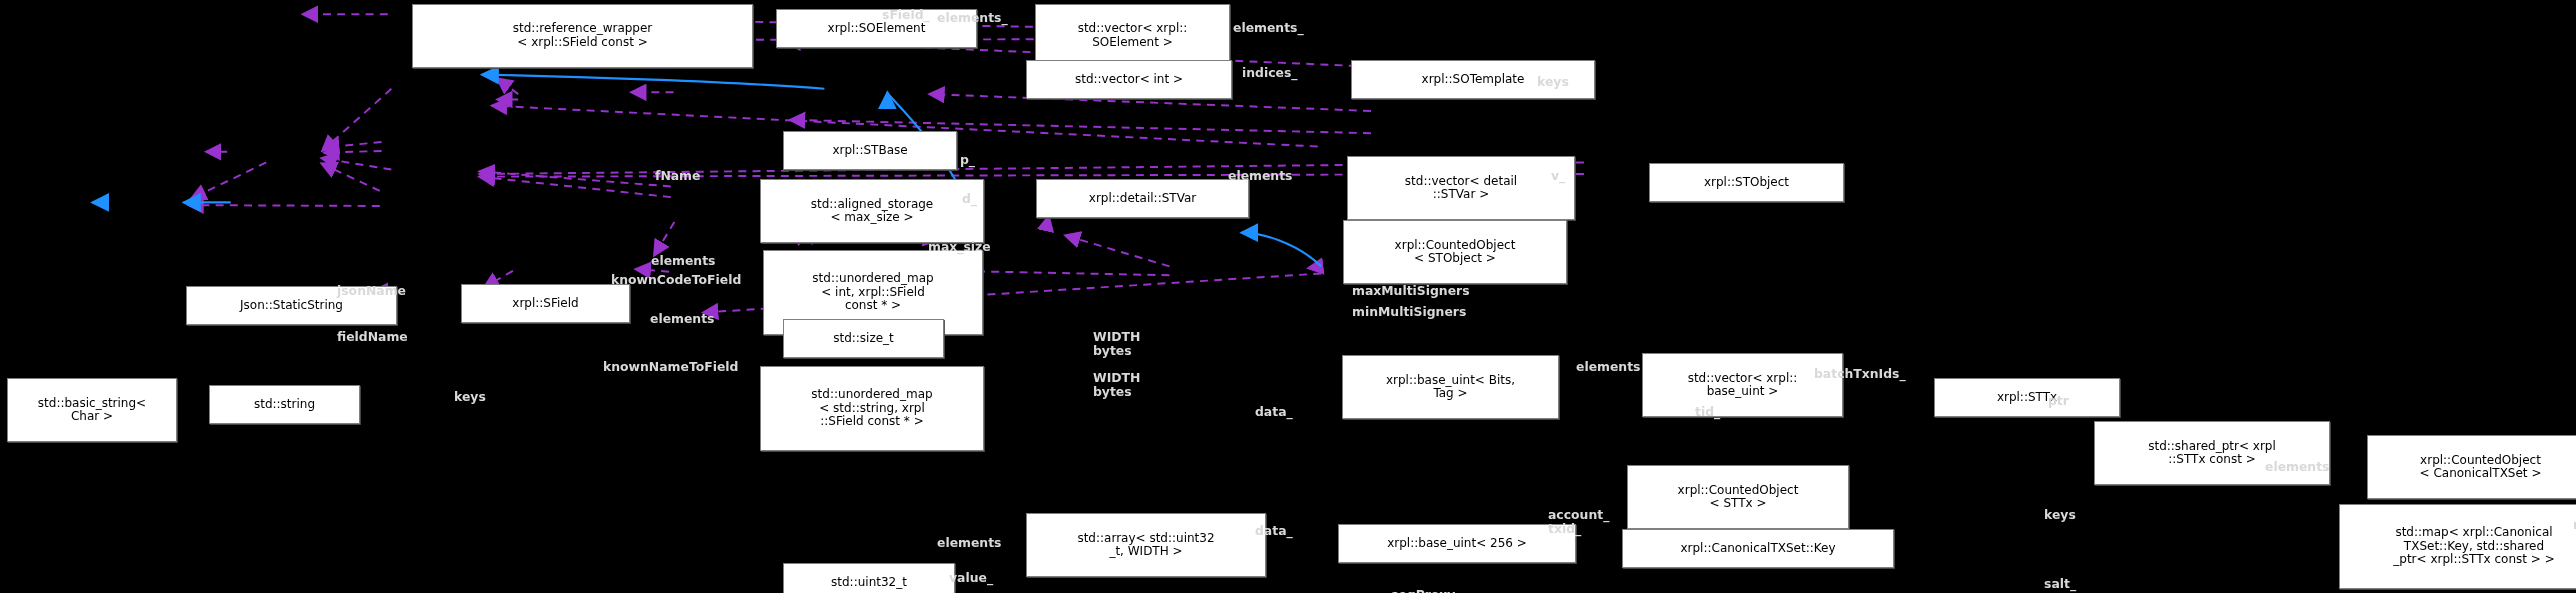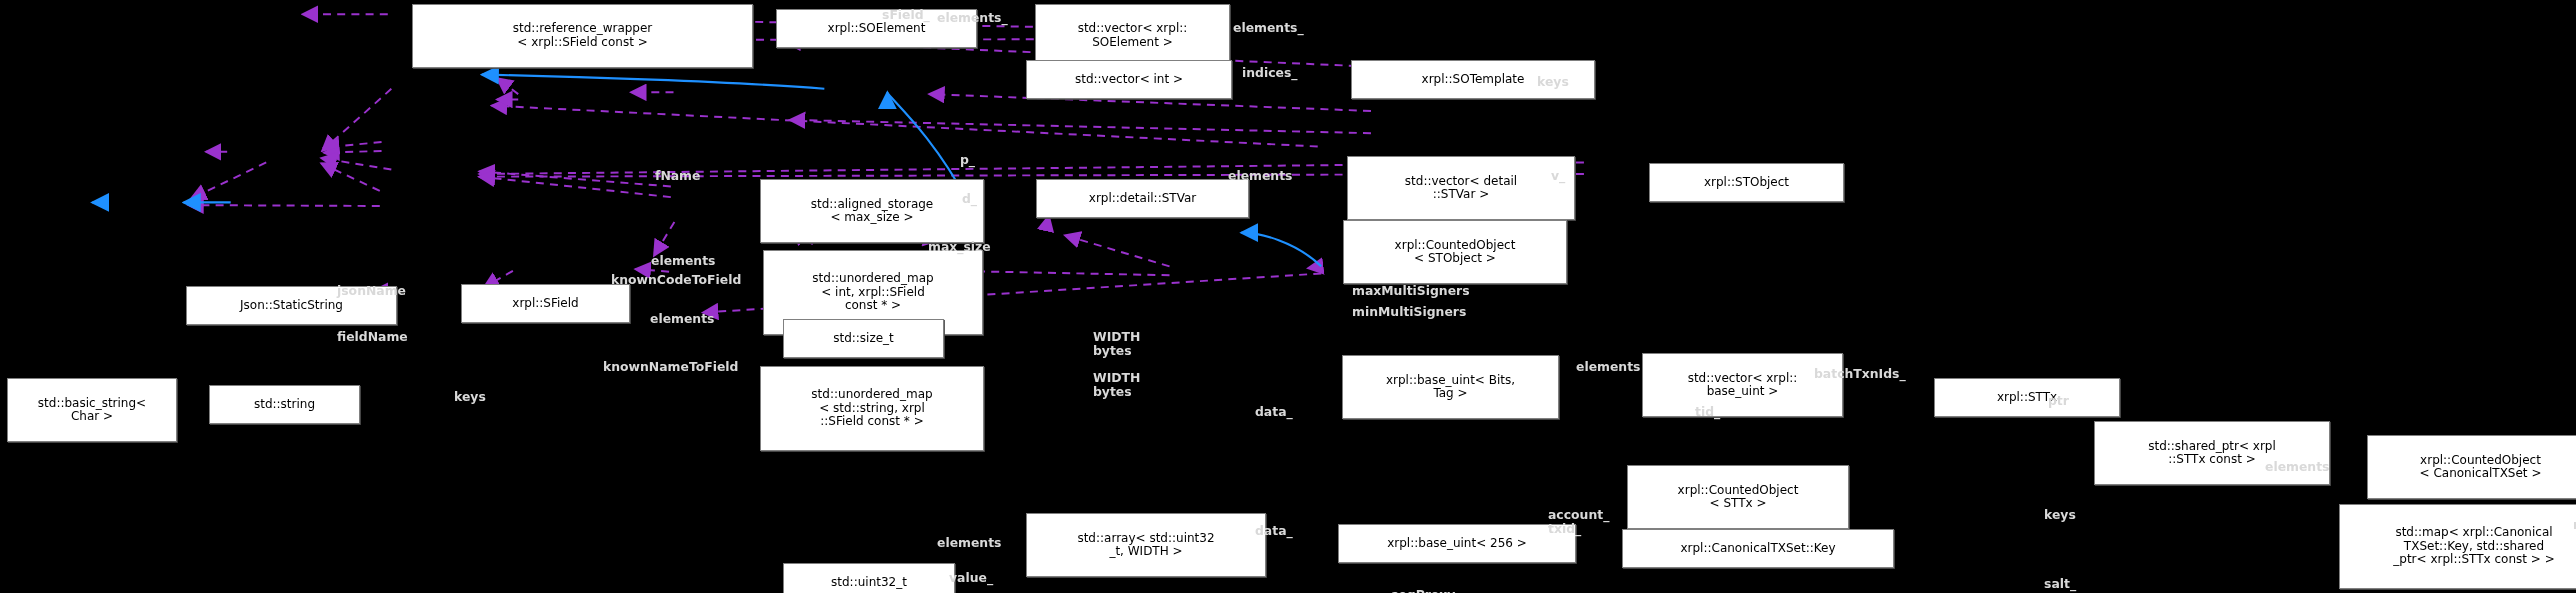--- a/index.html
+++ b/index.html
@@ -77,20 +77,21 @@
   </g>
 </svg>
 
 <div class="node" style="left: 412px; top: 3.5px; width: 341px; height: 64px;">std::reference_wrapper
 &lt; xrpl::SField const &gt;</div>
     <div class="node" style="left: 776px; top: 9px; width: 201px; height: 39px;">xrpl::SOElement</div>
     <div class="node" style="left: 1035px; top: 3.5px; width: 195px; height: 64px;">std::vector&lt; xrpl::
 SOElement &gt;</div>
     <div class="node" style="left: 1026px; top: 60px; width: 206px; height: 39px;">std::vector&lt; int &gt;</div>
     <div class="node" style="left: 1351px; top: 60px; width: 244px; height: 39px;">xrpl::SOTemplate</div>
+    <div class="node" style="left: 783px; top: 131px; width: 174px; height: 39px;">xrpl::STBase</div>
     <div class="node" style="left: 760px; top: 179px; width: 224px; height: 64px;">std::aligned_storage
 &lt; max_size &gt;</div>
     <div class="node" style="left: 1036px; top: 179px; width: 213px; height: 39px;">xrpl::detail::STVar</div>
     <div class="node" style="left: 1347px; top: 156px; width: 228px; height: 64px;">std::vector&lt; detail
 ::STVar &gt;</div>
     <div class="node" style="left: 1649px; top: 163px; width: 195px; height: 39px;">xrpl::STObject</div>
     <div class="node" style="left: 1343px; top: 220px; width: 224px; height: 64px;">xrpl::CountedObject
 &lt; STObject &gt;</div>
     <div class="node" style="left: 763px; top: 250px; width: 220px; height: 85px;">std::unordered_map
 &lt; int, xrpl::SField

